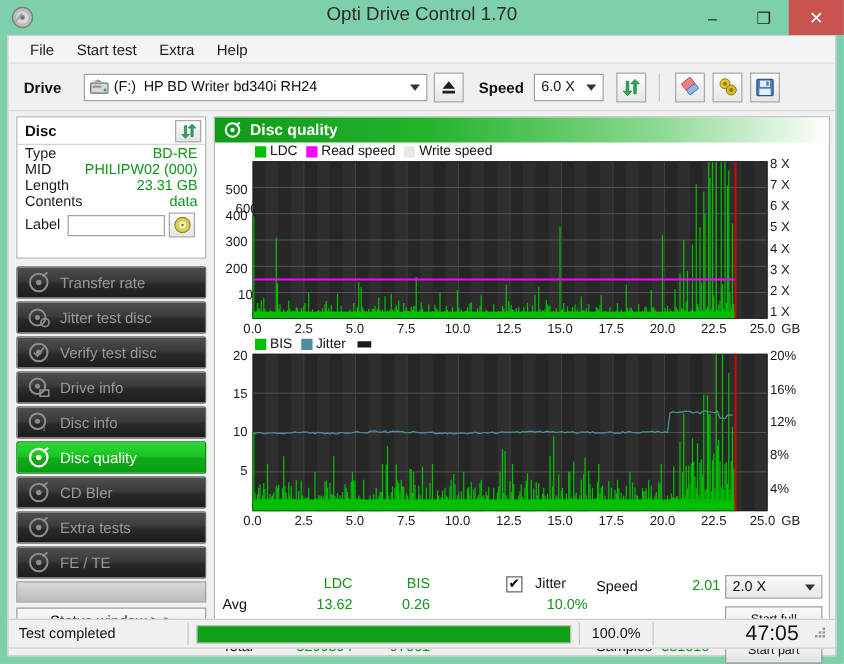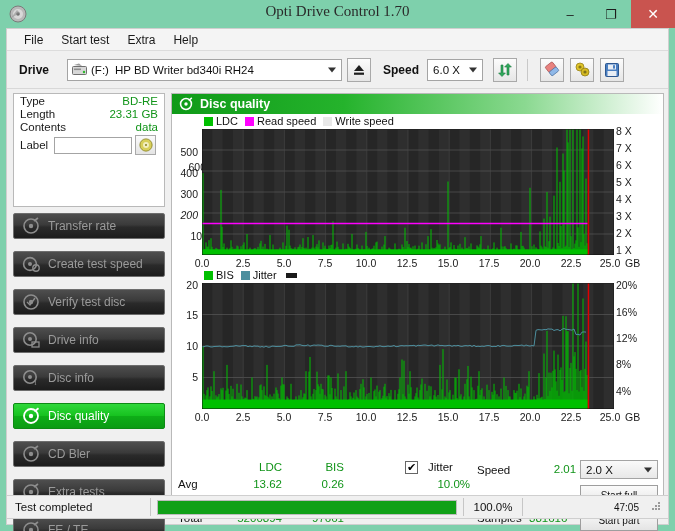--- a/index.html
+++ b/index.html
@@ -17,21 +17,21 @@
     background: #7ed0ac;
   }
   #titlebar {
     position: absolute; left: 0; top: 0; width: 675px; height: 28px;
   }
   #title-icon {
     position: absolute; left: 8px; top: 4px; width: 20px; height: 20px;
   }
   #title-text {
     position: absolute; left: 0; top: 3px; width: 675px;
-    text-align: center; font-size: 15px; color: #2a2a2a; font-family: Liberation Serif, serif;
+    text-align: center; font-size: 15px; color: #2a2a2a;
   }
   .winbtn {
     position: absolute; top: 0; height: 28px;
     display: flex; align-items: center; justify-content: center;
     font-size: 13px; color: #1d1d1d;
   }
   #btn-min { right: 84px; width: 42px; }
   #btn-max { right: 44px; width: 40px; }
   #btn-close { right: 0; width: 44px; background: #c9544f; color: #fff; font-size: 14px; }
 
@@ -113,21 +113,21 @@
   #label-input {
     margin-left: 6px; width: 78px; height: 17px; background: #fff;
     border: 1px solid #a4a4a4;
   }
   #label-disc-icon { margin-left: 3px; width: 21px; height: 20px;
     background: linear-gradient(#fbfbfb,#e4e4e4); border: 1px solid #a9a9a9;
     display: flex; align-items: center; justify-content: center; }
 
   #navlist { margin-top: 6px; width: 152px; }
   .navbtn {
-    height: 26px; margin-bottom: 12px;
+    height: 26px; margin-bottom: 2px;
     background: linear-gradient(#4e4e4e 0%, #3a3a3a 45%, #2a2a2a 55%, #1c1c1c 100%);
     border: 1px solid #6d6d6d; border-radius: 2px;
     display: flex; align-items: center; color: #9a9a9a; font-size: 12px;
   }
   .navbtn.active {
     background: linear-gradient(#2fd83a 0%, #17c320 48%, #0ead17 52%, #0b9b13 100%);
     border-color: #0d8a14; color: #ffffff;
   }
   .nav-icon { width: 18px; height: 18px; margin-left: 8px; position: relative; flex: none; }
   .nav-label { margin-left: 8px; }
@@ -190,21 +190,21 @@
     display: flex; align-items: center;
   }
   #sb-text { font-size: 11.5px; color: #111; margin-left: 8px; width: 135px; }
   .sb-sep { width: 1px; height: 18px; background: #c6c6c6; }
   #sb-progress-cell { width: 312px; display: flex; align-items: center; justify-content: center; }
   #sb-progress {
     width: 300px; height: 15px; background: #e8e8e8; border: 1px solid #bdbdbd;
   }
   #sb-progress-fill { height: 100%; width: 100%; background: #10a017; }
   #sb-pct { width: 58px; font-size: 11.5px; color: #111; text-align: center; }
-  #sb-time { flex: 1; font-size: 10px; color: #111; text-align: right; padding-right: 10px; }
+  #sb-time { flex: 1; font-size: 17px; color: #111; text-align: right; padding-right: 10px; }
   #sb-grip { width: 16px; height: 16px; position: relative; margin-right: 3px; }
 </style>
 </head>
 <body>
 
 <div id="window">
 
   <div id="titlebar">
     <div id="title-icon">
       <svg width="20" height="20" viewBox="0 0 20 20">
@@ -292,24 +292,37 @@
           <rect x="4" y="2.5" width="8" height="5" fill="#e9eef5"></rect>
           <rect x="9" y="3.2" width="2" height="3.4" fill="#4a7fc1"></rect>
           <rect x="3.5" y="9" width="9" height="5" fill="#e9eef5"></rect>
         </svg>
       </div>
     </div>
 
     <div id="leftpanel">
 
       <div id="disc-box">
+        <div id="disc-head">
+          <span id="disc-head-label">Disc</span>
+          <span id="disc-refresh">
+            <svg width="14" height="14" viewBox="0 0 16 16">
+              <path d="M4 3 L4 11 L1.6 11 L5 14.5 L8.4 11 L6 11 L6 3 Z" fill="#2ea85a" stroke="#1b7a3f" stroke-width="0.6"></path>
+              <path d="M12 13 L12 5 L14.4 5 L11 1.5 L7.6 5 L10 5 L10 13 Z" fill="#2ea85a" stroke="#1b7a3f" stroke-width="0.6"></path>
+            </svg>
+          </span>
+        </div>
 
         <div class="disc-row">
           <span class="disc-key">Type</span>
           <span class="disc-val">BD-RE</span>
+        </div>
+        <div class="disc-row">
+          <span class="disc-key">MID</span>
+          <span class="disc-val">PHILIPW02 (000)</span>
         </div>
         <div class="disc-row">
           <span class="disc-key">Length</span>
           <span class="disc-val">23.31 GB</span>
         </div>
         <div class="disc-row">
           <span class="disc-key">Contents</span>
           <span class="disc-val">data</span>
         </div>
 
@@ -340,21 +353,21 @@
         </div>
 
         <div class="navbtn">
           <span class="nav-icon">
             <svg width="18" height="18" viewBox="0 0 18 18">
               <circle cx="8" cy="9" r="6.4" fill="none" stroke="#8d8d8d" stroke-width="1.6"></circle>
               <circle cx="8" cy="9" r="2" fill="#8d8d8d"></circle>
               <circle cx="14" cy="13" r="3.2" fill="none" stroke="#8d8d8d" stroke-width="1.4"></circle>
             </svg>
           </span>
-          <span class="nav-label">Create test speed</span>
+          <span class="nav-label">Jitter test disc</span>
         </div>
 
         <div class="navbtn">
           <span class="nav-icon">
             <svg width="18" height="18" viewBox="0 0 18 18">
               <circle cx="9" cy="9" r="7" fill="none" stroke="#8d8d8d" stroke-width="1.6"></circle>
               <circle cx="9" cy="9" r="2.2" fill="#8d8d8d"></circle>
               <path d="M5 9 L8 12 L13 5" stroke="#8d8d8d" stroke-width="1.4" fill="none"></path>
             </svg>
           </span>
@@ -460,21 +473,21 @@
           <span class="item">
             <span class="sw" style="background:#e8e8e8"></span>
             <span>Write speed</span>
           </span>
         </div>
 
         <div class="ytick" style="left:0;  top:11px; width:34px;margin-top:36px;">600</div>
         <div class="ytick" style="left:0;  top:32px; width:26px;">500</div>
         <div class="ytick" style="left:0;  top:53px; width:26px;">400</div>
         <div class="ytick" style="left:0;  top:74px; width:26px;">300</div>
-        <div class="ytick" style="left:0;  top:95px; width:26px;font-style:italic;">200</div>
+        <div class="ytick" style="left:0;  top:95px; width:26px;">200</div>
         <div class="ytick" style="left:0;  top:116px; width:36px;">100</div>
 
         <div class="ytick right" style="left:444px; top:11px; width:36px;">8 X</div>
         <div class="ytick right" style="left:444px; top:28px; width:36px;">7 X</div>
         <div class="ytick right" style="left:444px; top:45px; width:36px;">6 X</div>
         <div class="ytick right" style="left:444px; top:62px; width:36px;">5 X</div>
         <div class="ytick right" style="left:444px; top:79px; width:36px;">4 X</div>
         <div class="ytick right" style="left:444px; top:96px; width:36px;">3 X</div>
         <div class="ytick right" style="left:444px; top:113px; width:36px;">2 X</div>
         <div class="ytick right" style="left:444px; top:130px; width:36px;">1 X</div>

